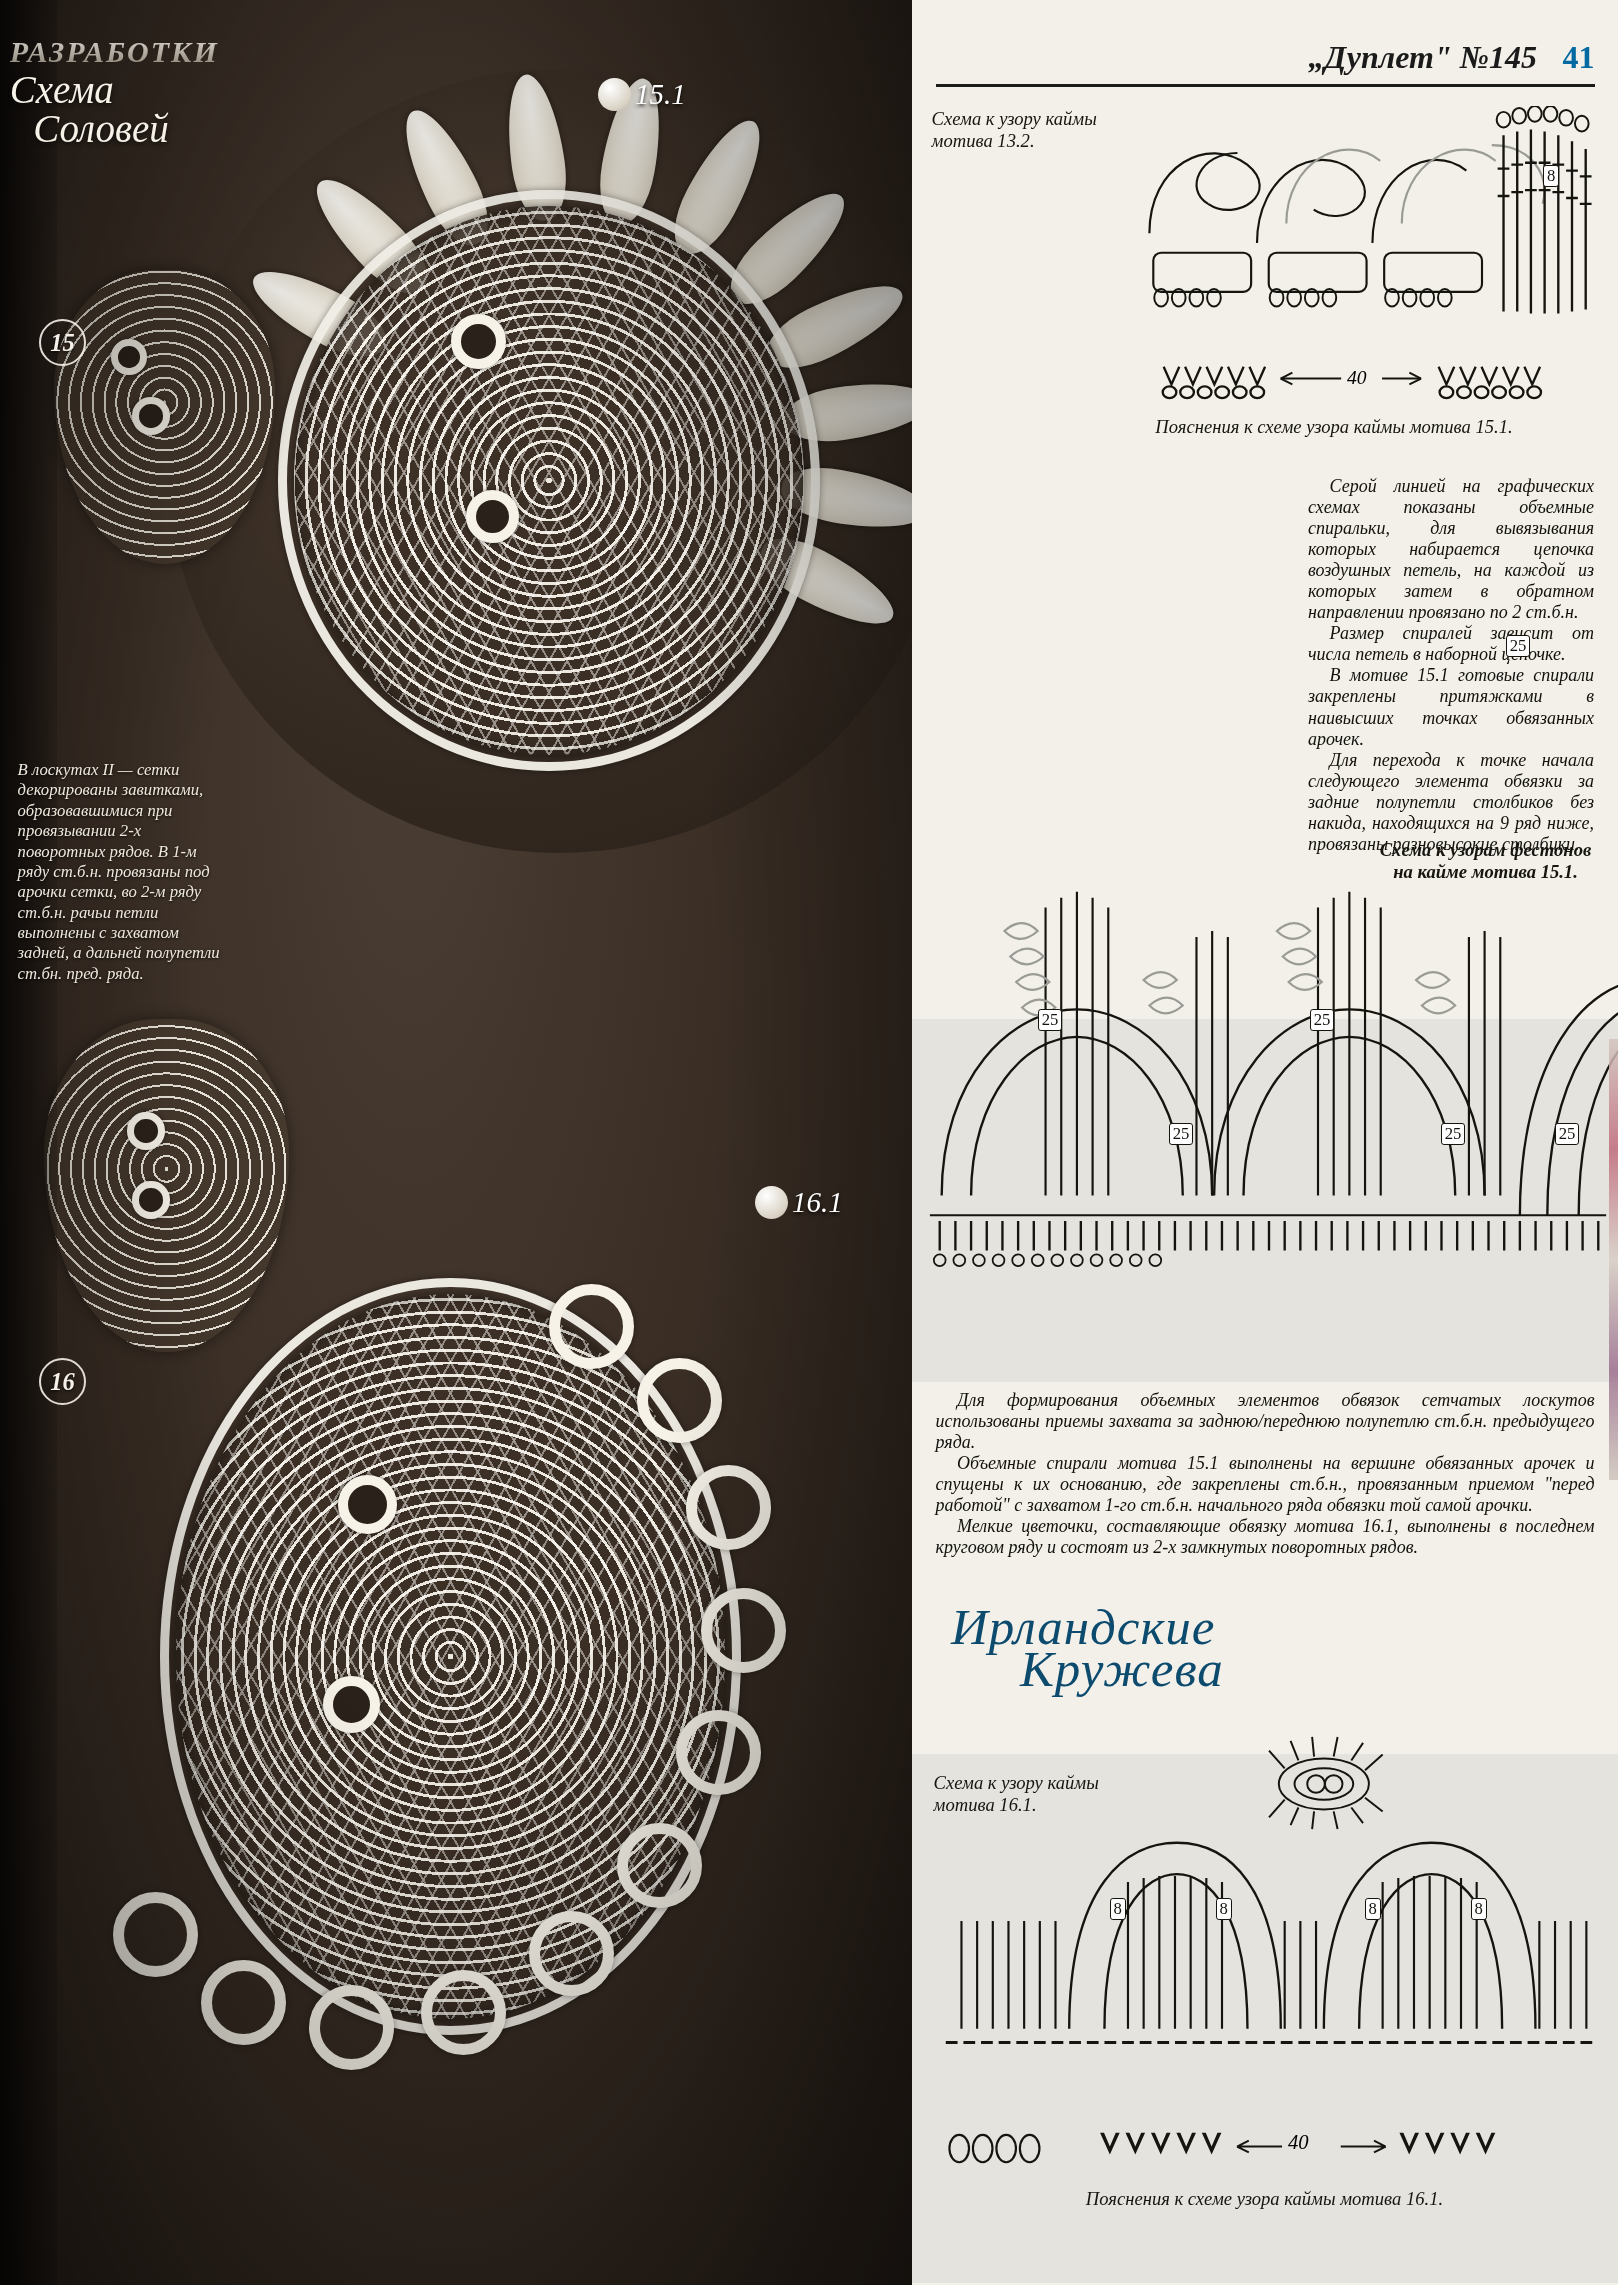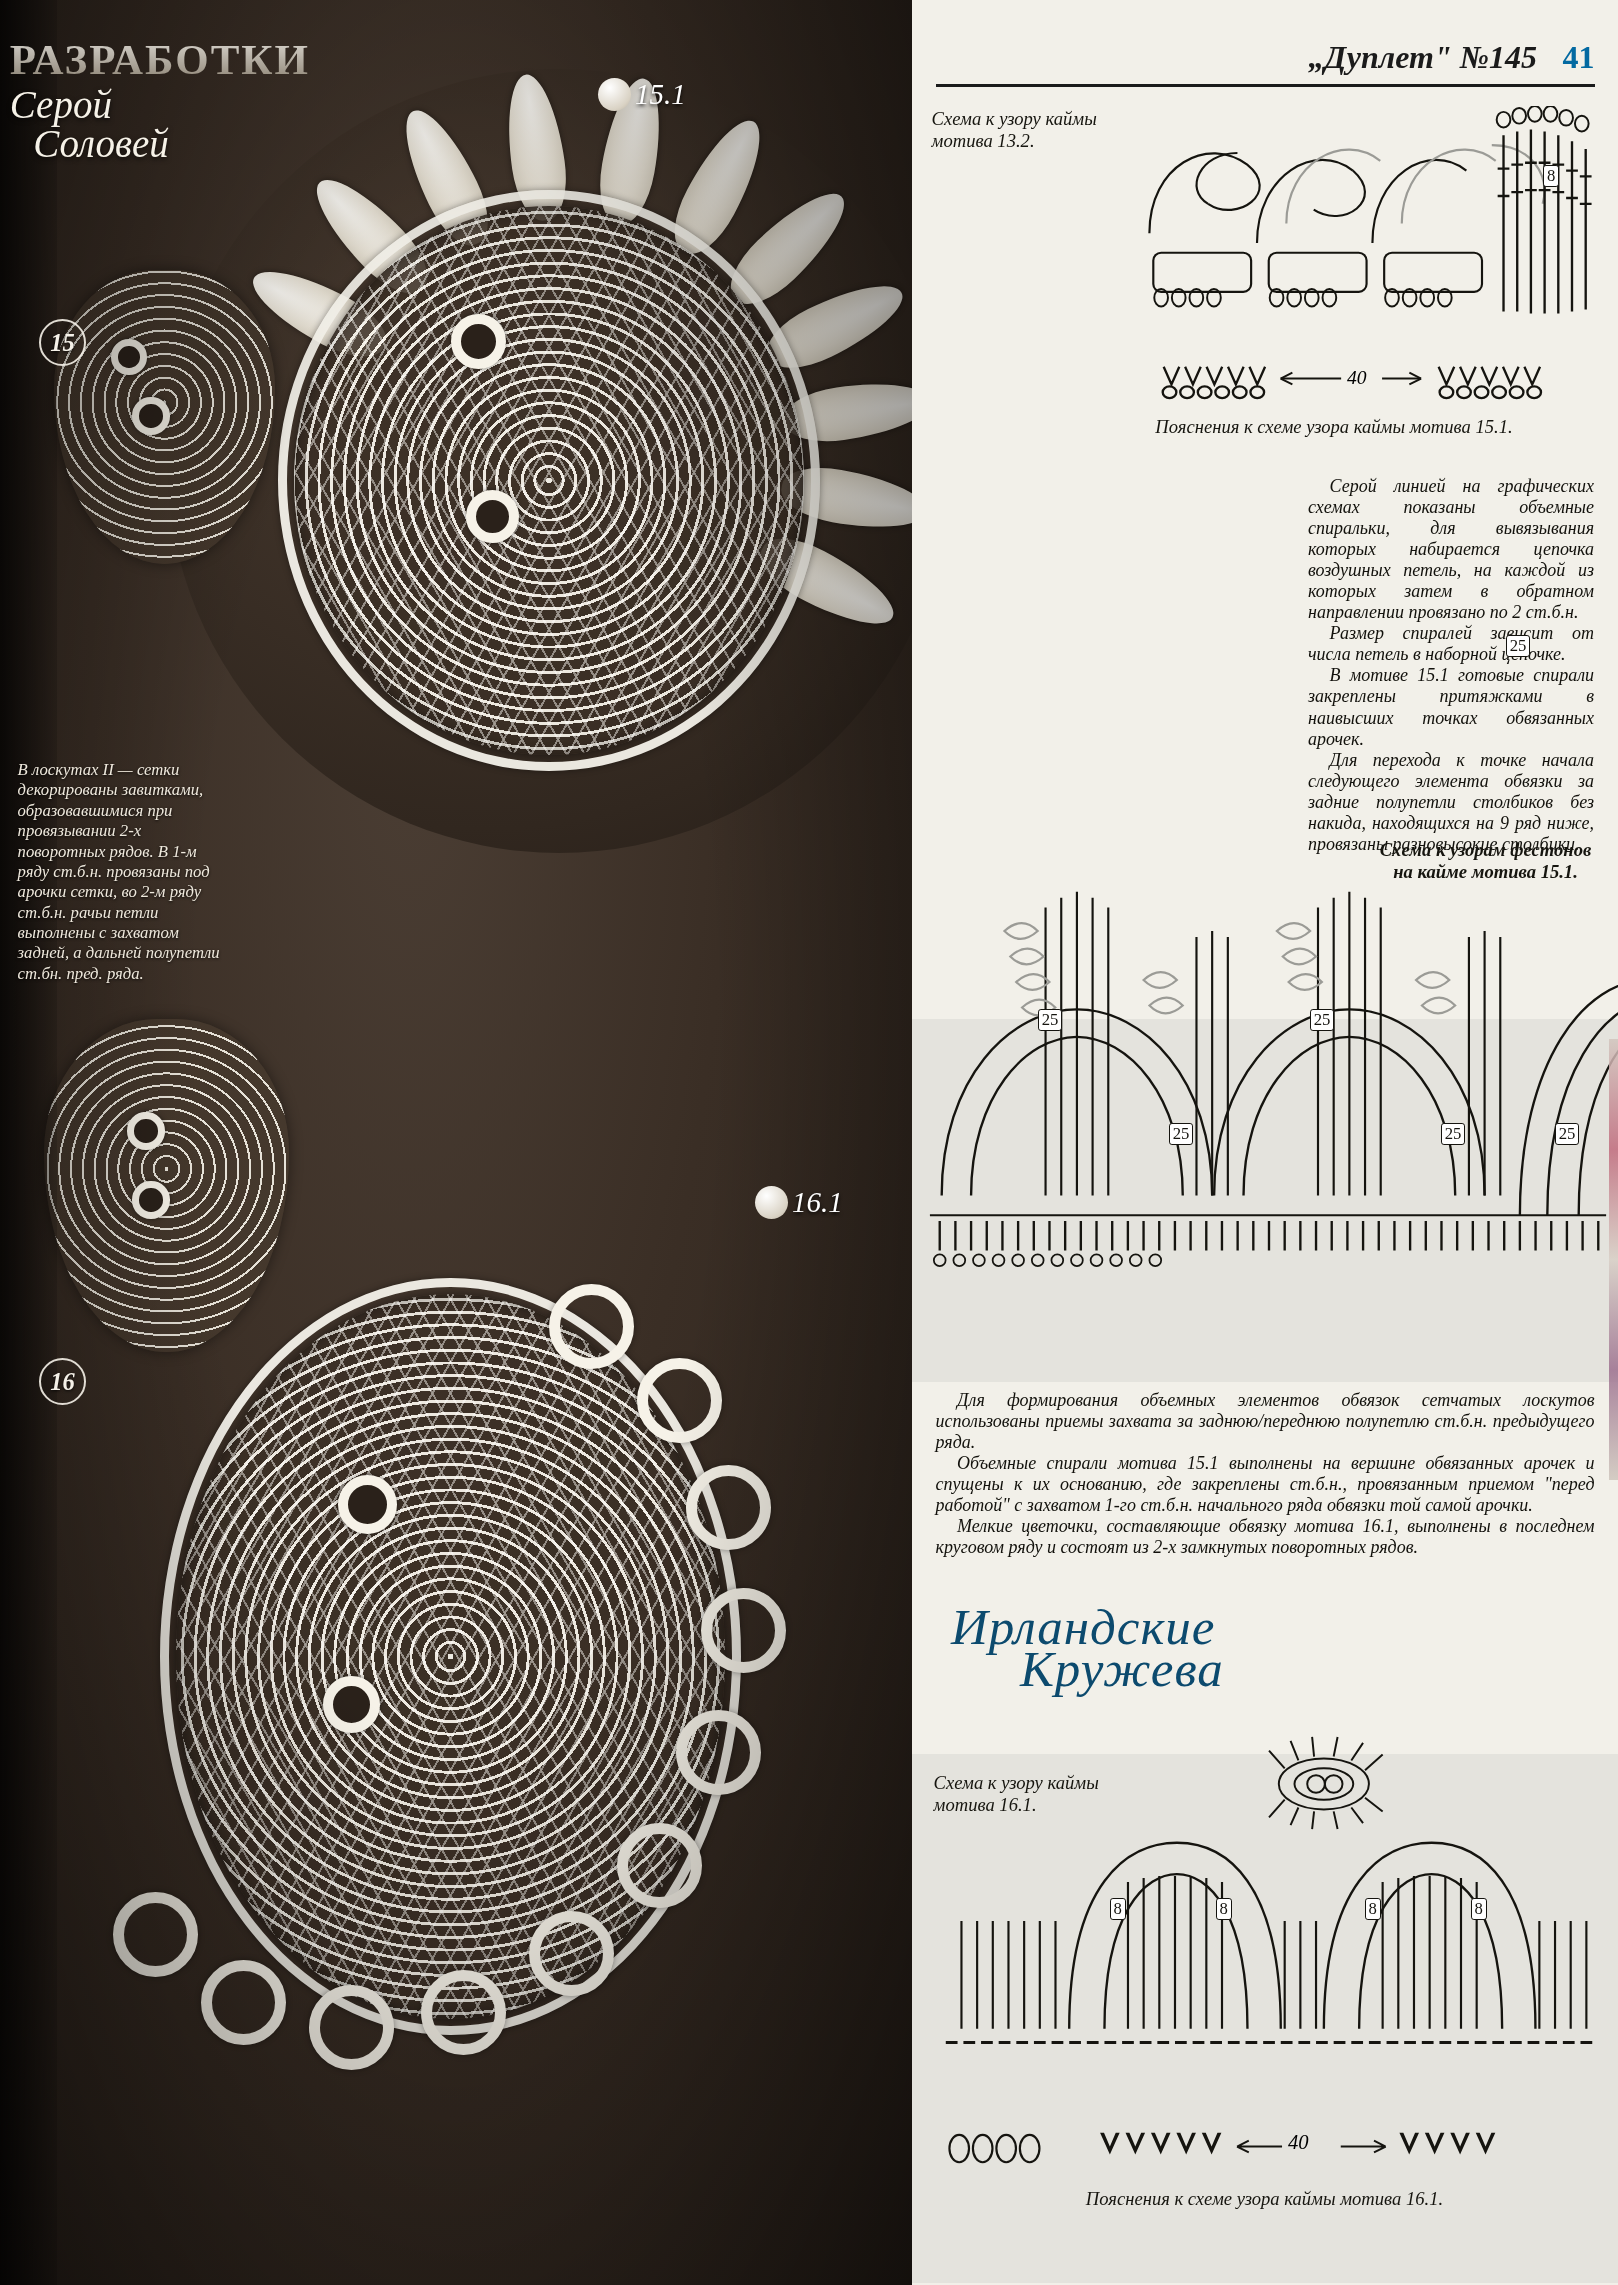--- a/index.html
+++ b/index.html
@@ -98,24 +98,24 @@
   .bubble-num .dot{
     width:33px;height:33px;border-radius:50%;
     background:radial-gradient(circle at 35% 30%, #ffffff 0%, #d9d2c4 70%, #b5ad9c 100%);
     display:inline-block;
   }
   
   #masthead{
     position:absolute;left:9.8px;top:35px;width:323px;color:#f2ece0;
   }
   #masthead .word{
-    font-family:"Liberation Serif",serif;font-weight:bold;font-size:43px;
+    font-family:"Liberation Serif",serif;font-weight:bold;font-size:30px;
     letter-spacing:2px;opacity:.85;
     background:linear-gradient(to bottom,#fffdf7,#9a907f);
-    -webkit-background-clip:text;background-clip:text;color:transparent;
+    -webkit-background-clip:text;background-clip:text;color:transparent;font-style:italic;
   }
   #masthead .script{
     font-family:"Liberation Serif",serif;font-style:italic;font-size:39px;
     line-height:.95;margin-top:2px;color:#f6f2e8;text-shadow:0 2px 4.9px rgba(0,0,0,.7);
   }
   .photo-caption{
     position:absolute;color:#efe9dd;font-family:"Liberation Serif",serif;
     font-style:italic;font-size:16.7px;line-height:1.22;
     text-shadow:0 1px 2.9px rgba(0,0,0,.85);
   }
@@ -223,21 +223,21 @@
       <div class="scallop hollow" style="left:221px;top:799px;"></div>
       <div class="scallop hollow" style="left:113px;top:774px;"></div>
       <div class="scallop hollow" style="left:24.5px;top:706px;"></div>
     </div>
 
     <div id="spine"></div>
     <div class="vignette"></div>
 
     <div id="masthead">
       <div class="word">РАЗРАБОТКИ</div>
-      <div class="script">Серой</div>
+      <div class="script">Схема</div>
       <div class="script" style="margin-left:23.5px;">Соловей</div>
     </div>
 
     <div class="circ-badge" style="left:39px;top:319px;">15</div>
     <div class="circ-badge" style="left:39px;top:1358px;">16</div>
 
     <div class="bubble-num" style="left:598px;top:78px;">
       <span class="dot"></span>
       <span>15.1</span>
     </div>

